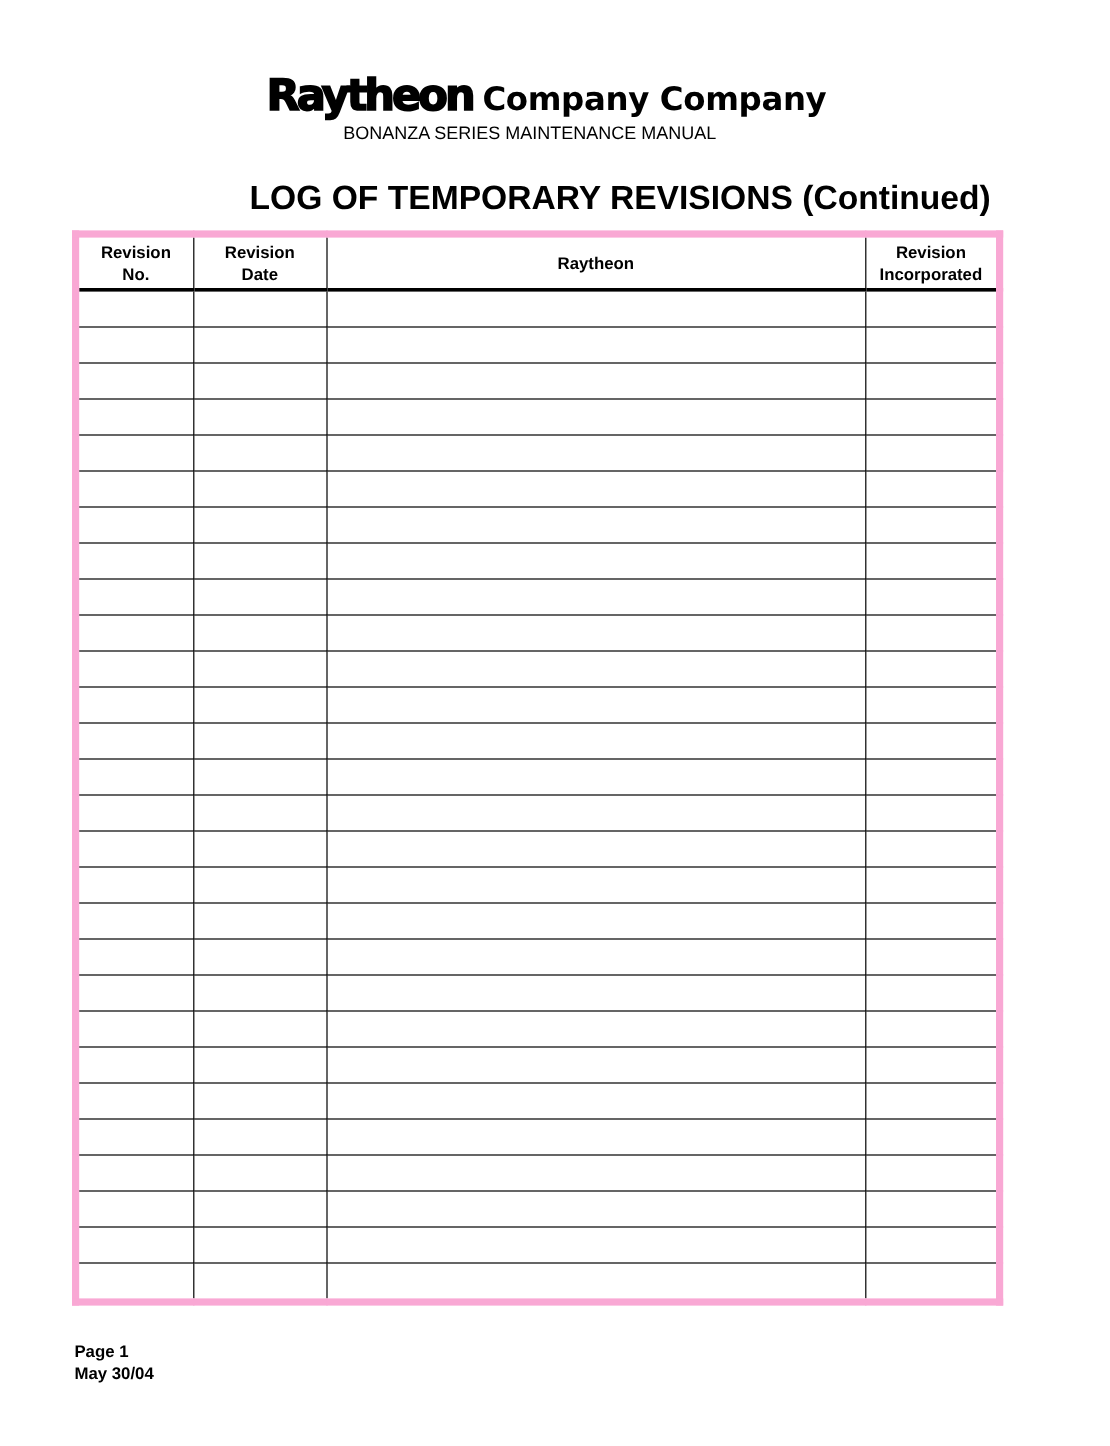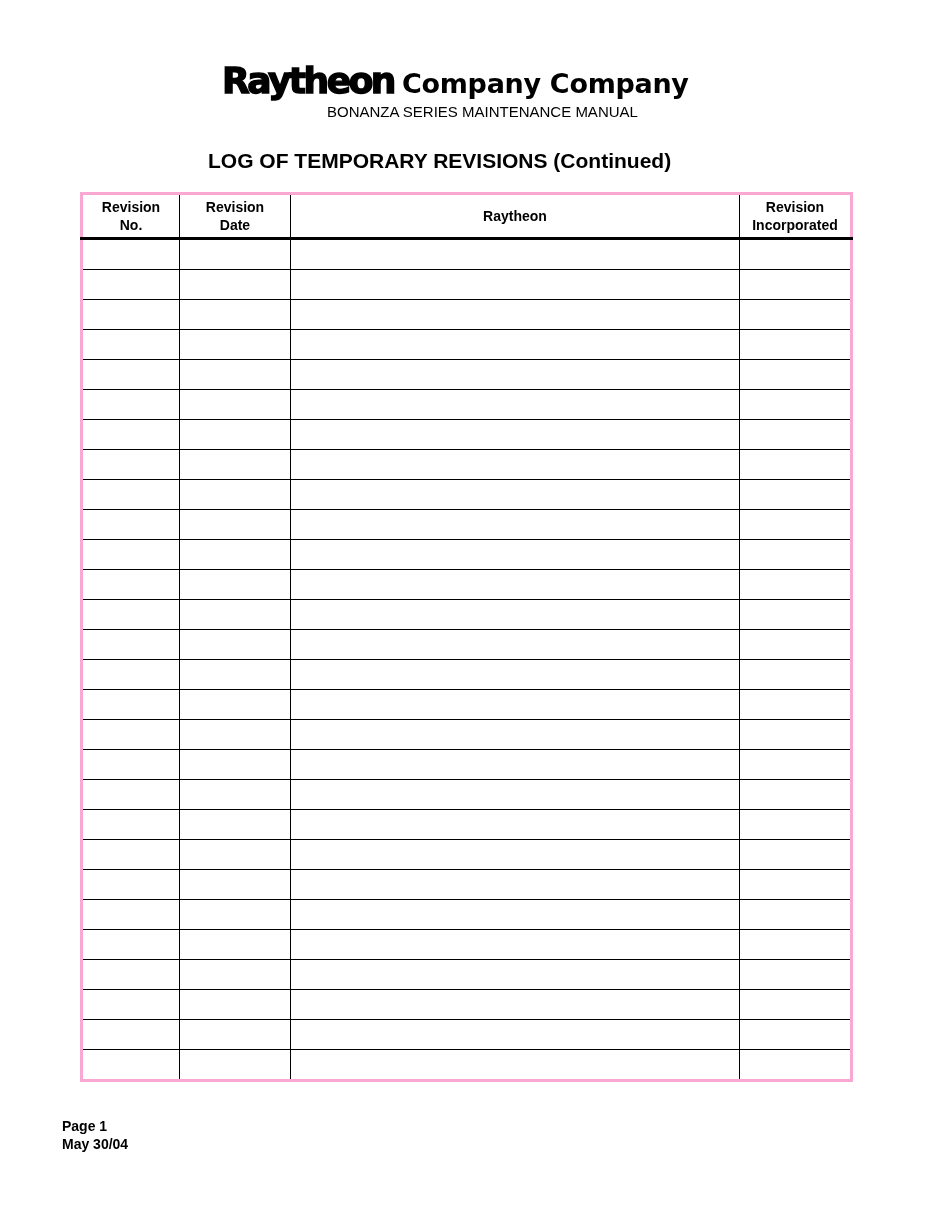--- a/index.html
+++ b/index.html
@@ -1,22 +1,22 @@
 <!DOCTYPE html>
 <html><head>
   <meta charset="utf-8">
   <style>
     html, body { margin: 0; padding: 0; background: #ffffff; }
     body { width: 925px; height: 1205px; position: relative; overflow: hidden; font-family: "Liberation Sans", sans-serif; color: #000; }
     .brand { position: absolute; left: 222px; top: 60px; white-space: nowrap; }
     .brand .logo { font-family: "DejaVu Sans", sans-serif; font-weight: 900; font-size: 36px; letter-spacing: -2.5px; transform: scaleY(1.0); display: inline-block; -webkit-text-stroke: 1.4px #000; vertical-align: baseline; }
     .brand .company { font-family: "DejaVu Sans", sans-serif; font-weight: bold; font-size: 27px; margin-left: 8px; letter-spacing: -0.3px; vertical-align: baseline; }
-    .subtitle { position: absolute; left: 286px; top: 103px; font-size: 15px; letter-spacing: 0px; margin-left: 41px; }
-    .title { position: absolute; left: 208px; top: 149px; font-size: 21px; font-weight: bold; }
-    .log-table { position: absolute; left: 60px; top: 192px; width: 770px; border-collapse: collapse; border: 3px solid #f9a8d4; table-layout: fixed; margin-left: 20px; }
+    .subtitle { position: absolute; left: 286px; top: 103px; font-size: 15px; letter-spacing: 0px; }
+    .title { position: absolute; left: 208px; top: 149px; font-size: 28px; font-weight: bold; }
+    .log-table { position: absolute; left: 60px; top: 192px; width: 770px; border-collapse: collapse; border: 6px solid #f9a8d4; table-layout: fixed; }
     .log-table th { font-size: 14px; font-weight: bold; text-align: center; height: 42px; border-left: 1.5px solid #000; border-right: 1.5px solid #000; border-bottom: 3px solid #000; padding: 0; line-height: 18px; vertical-align: middle; }
     .log-table td { height: 29px; border: 1.5px solid #000; padding: 0; }
     .footer { position: absolute; left: 62px; top: 1117px; font-size: 14px; font-weight: bold; line-height: 18px; }
   </style>
 </head>
 <body>
 
 <div class="brand">
   <span class="logo">Raytheon</span><span class="company">Company Company</span>
 </div>

